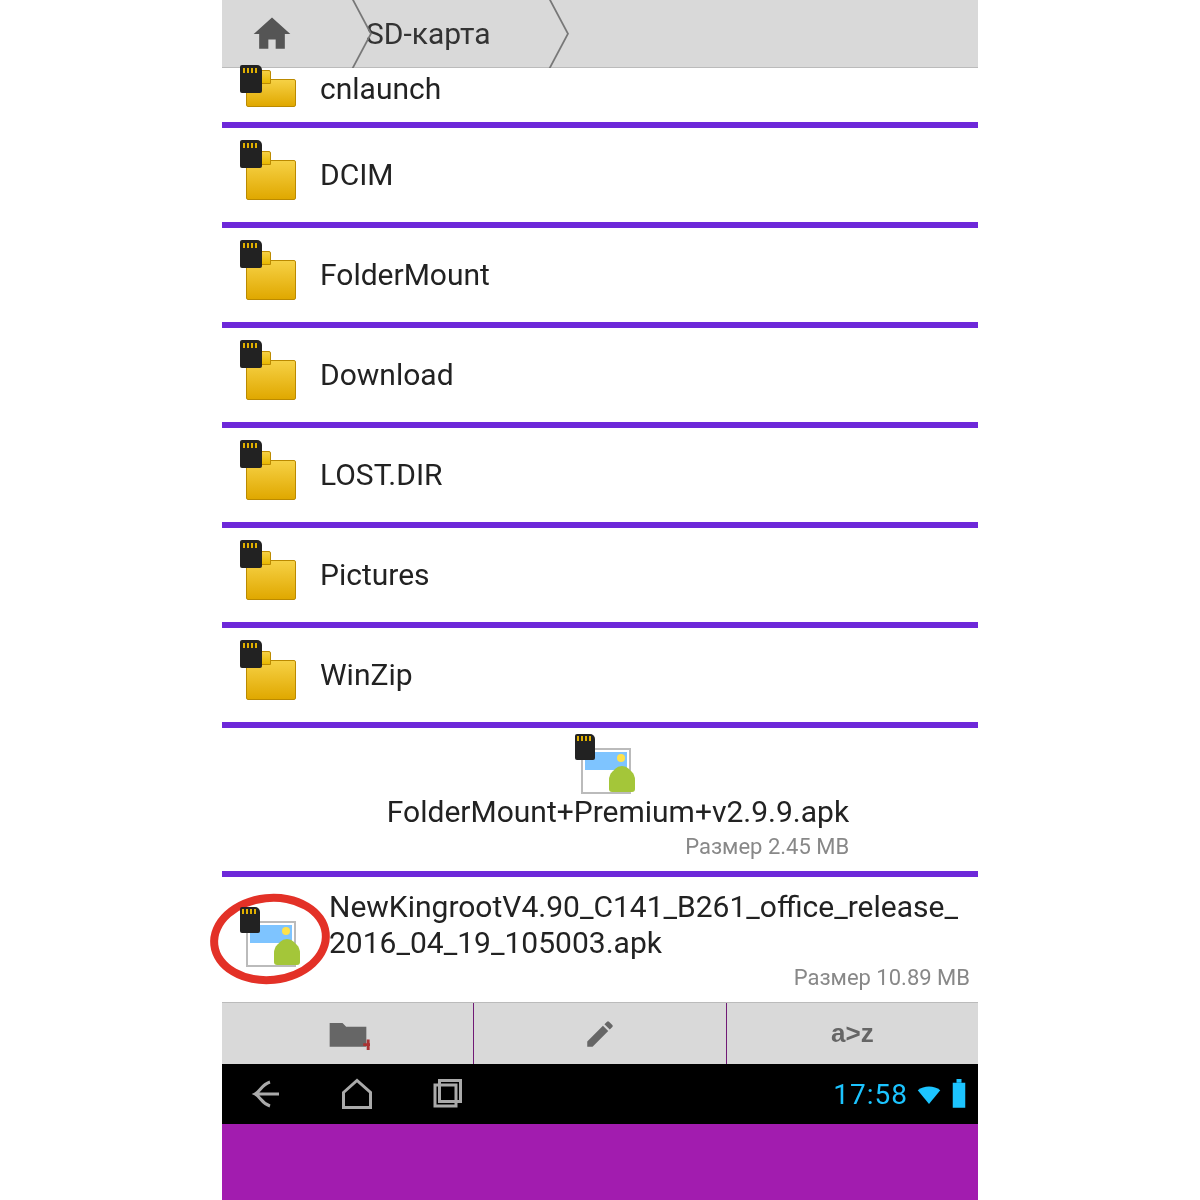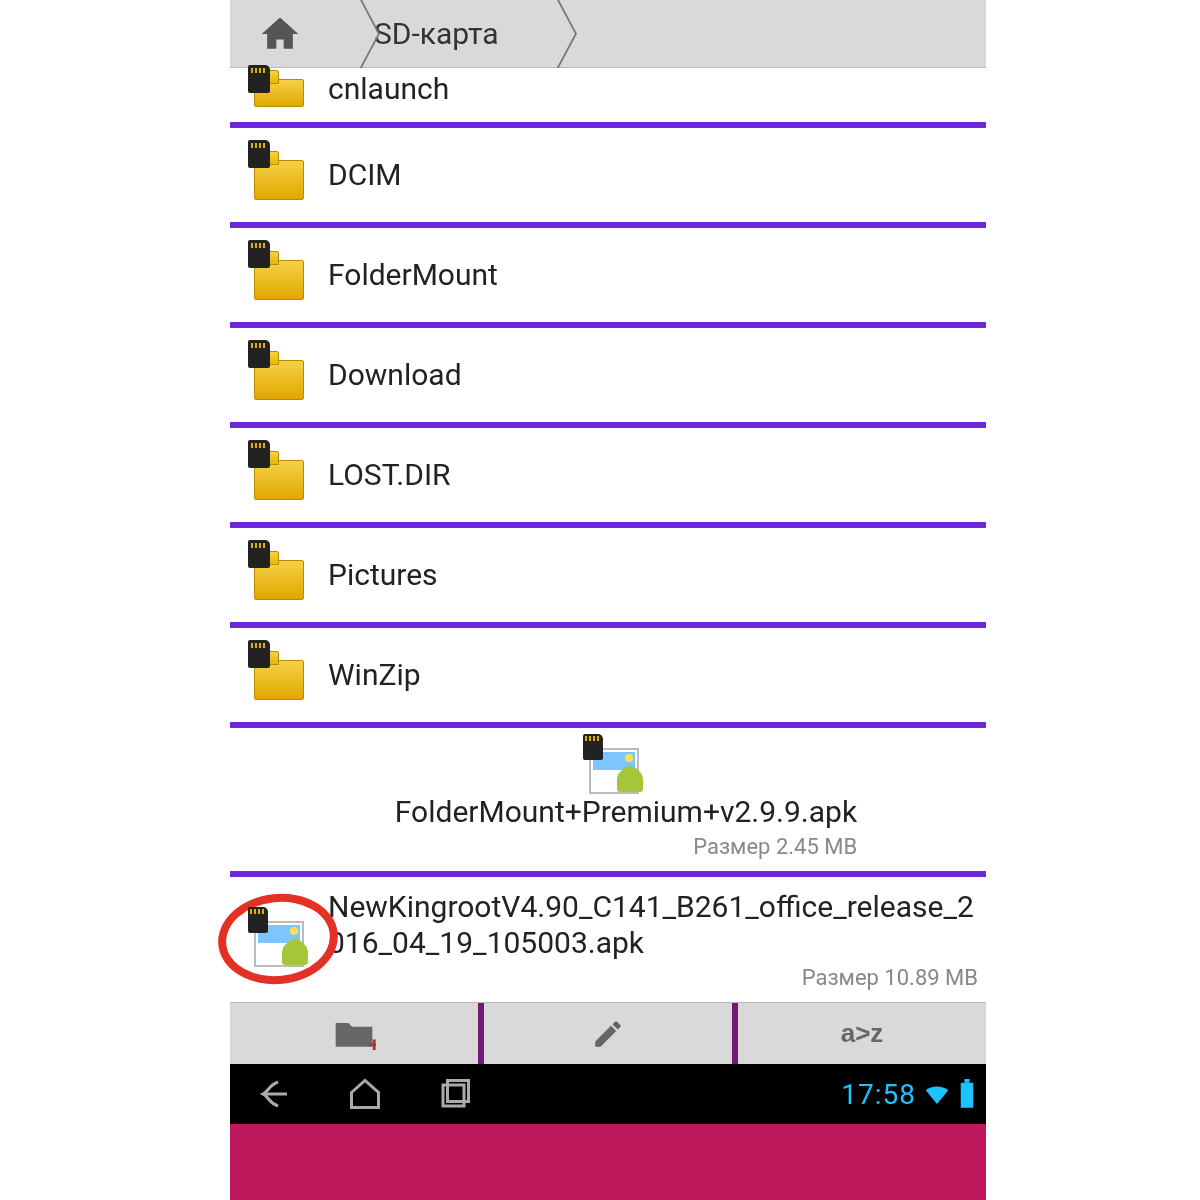--- a/index.html
+++ b/index.html
@@ -1,23 +1,23 @@
 <!DOCTYPE html>
 <html><head>
 <meta charset="utf-8">
 <style>
   * { box-sizing: border-box; margin: 0; padding: 0; }
   html, body { width: 1200px; height: 1200px; background: #fff; font-family: Roboto, Arial, sans-serif; }
   .frame {
     position: absolute;
-    left: 230px;
+    left: 222px;
     top: 0;
     width: 756px;
     height: 1200px;
-    background: #be185d;
+    background: #a21caf;
   }
   
   .breadcrumb {
     height: 68px;
     background: #d9d9d9;
     border-bottom: 1px solid #bbb;
     display: flex;
     align-items: stretch;
     position: relative;
   }
@@ -154,21 +154,21 @@
     display: flex;
   }
   .toolbar .tbtn {
     flex: 1;
     display: flex;
     align-items: center;
     justify-content: center;
     color: #666;
     font-size: 26px;
     font-weight: bold;
-    border-left: 6px solid #701a75;
+    border-left: 1px solid #701a75;
   }
   .toolbar .tbtn:first-child { border-left: none; }
   
   .navbar {
     height: 60px;
     background: #000;
     display: flex;
     align-items: center;
     color: #2dc3e8;
   }
@@ -345,21 +345,21 @@
             <div class="droid"></div>
           </div>
         <div class="apk-sd"></div>
       </div>
       <div class="text-wrap">
         <div class="name">FolderMount+Premium+v2.9.9.apk</div>
         <div class="meta">Размер 2.45 MB</div>
       </div>
     </div>
 
-    <div class="row" style="min-height:120px; border-bottom:none;">
+    <div class="row" style="min-height:120px; border-bottom:none;gap:9px;">
       <div class="red-circle"></div>
       <div class="icon-wrap">
         <div class="apk-icon">
             <div class="sky"></div>
             <div class="sun"></div>
             <div class="land"></div>
             <div class="droid"></div>
           </div>
         <div class="apk-sd"></div>
       </div>

